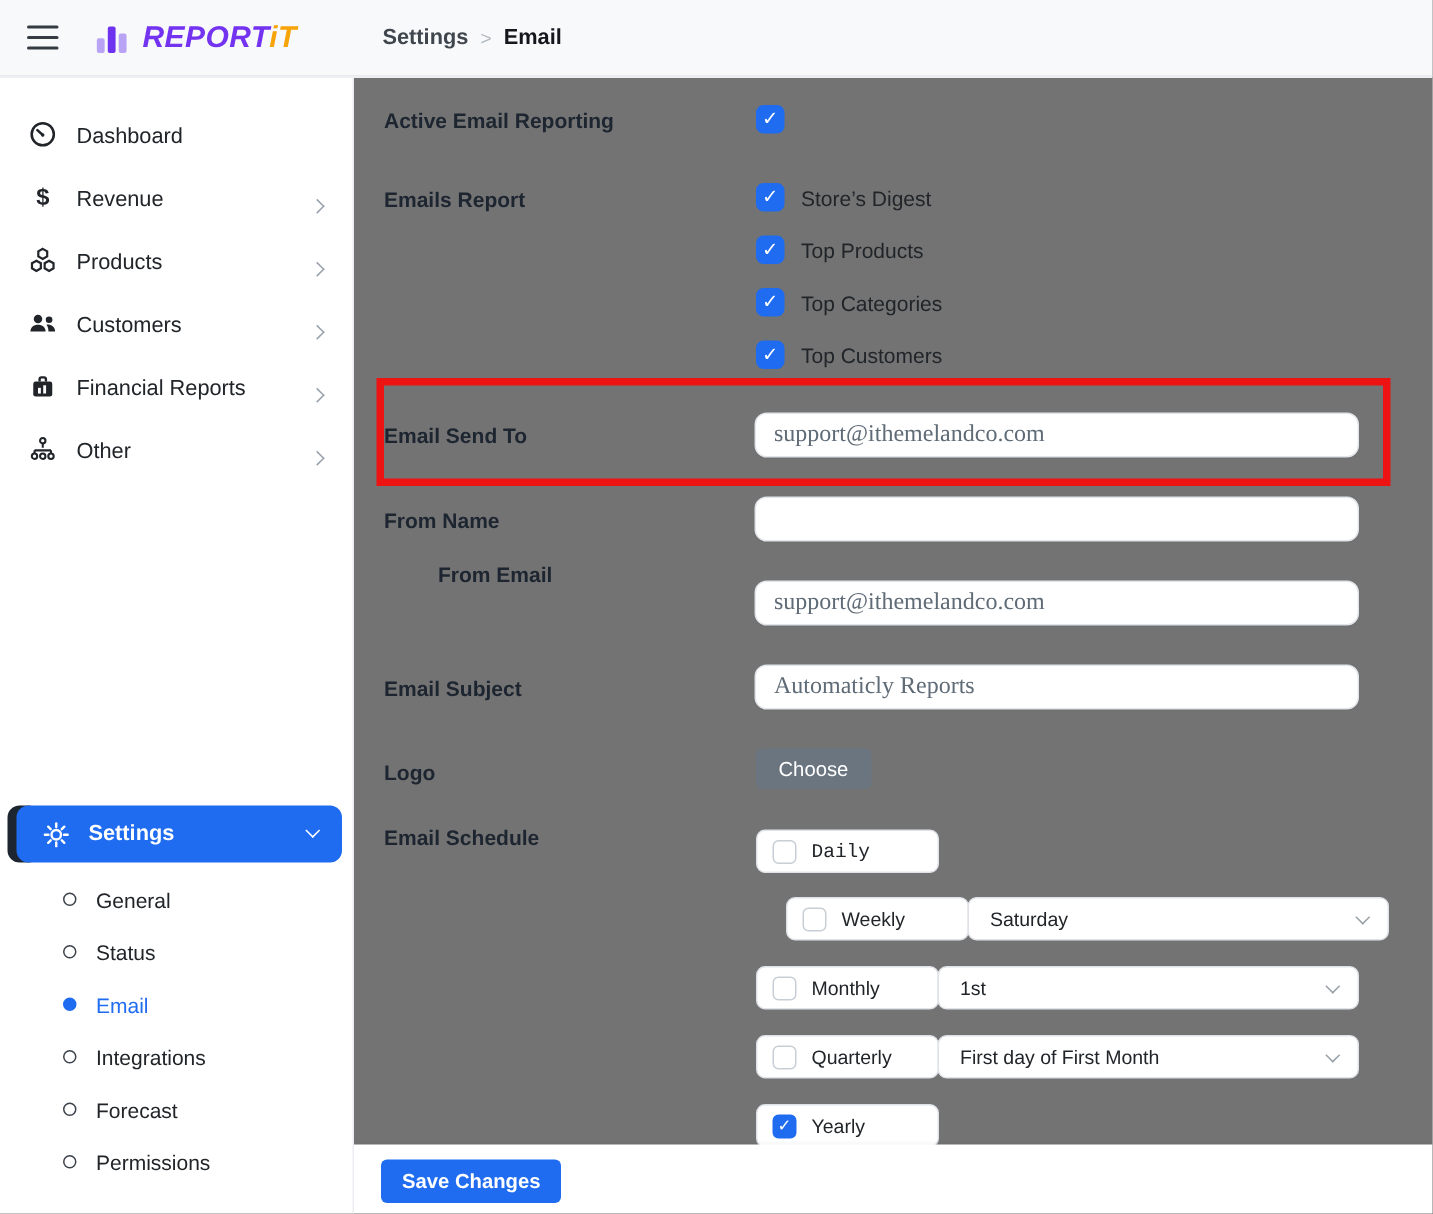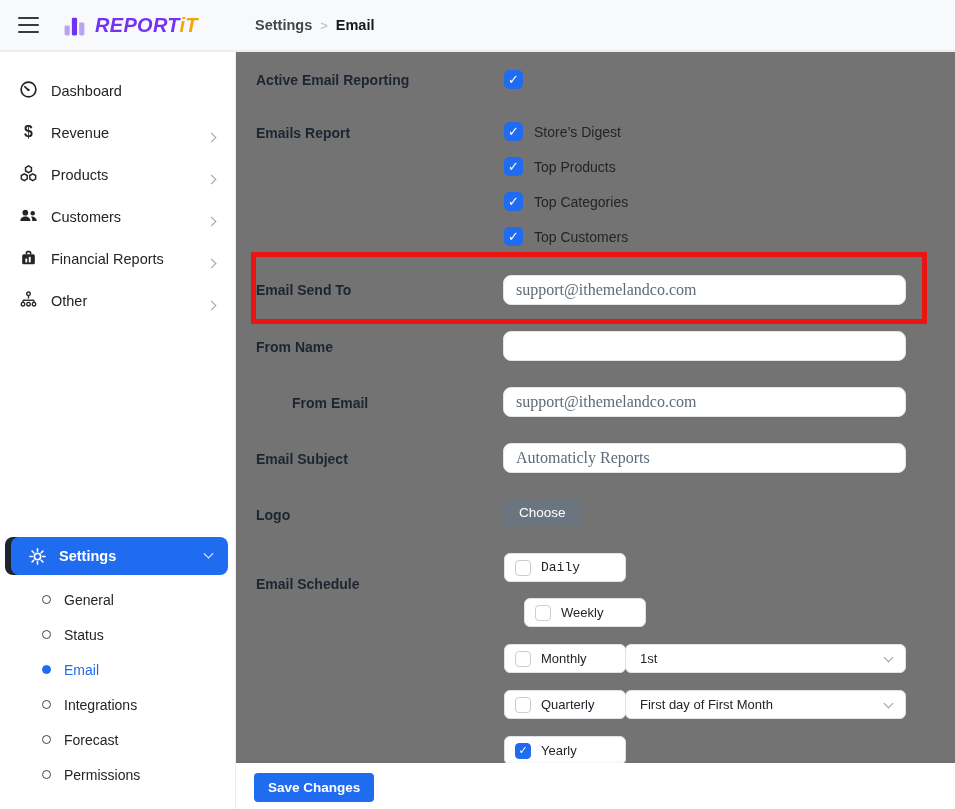--- a/index.html
+++ b/index.html
@@ -316,42 +316,46 @@
   </div>
 
   <div class="hl-box"></div>
 
   <div class="flabel" style="top:230px;">Email Send To</div>
   <input class="txt-input" style="top: 223px;" value="support@ithemelandco.com">
 
   <div class="flabel" style="top:287px;">From Name</div>
   <input class="txt-input" style="top: 279px;" value="">
 
-  <div class="flabel" style="top:343px;padding-left:36px;">From Email</div>
+  <div class="flabel" style="top:323px;padding-left:36px;">From Email</div>
   <input class="txt-input" style="top: 335px;" value="support@ithemelandco.com">
 
   <div class="flabel" style="top:399px;">Email Subject</div>
   <input class="txt-input" style="top: 391px;" value="Automaticly Reports">
 
   <div class="flabel" style="top:455px;text-align:center;">Logo</div>
   <button class="choose-btn">Choose</button>
 
-  <div class="flabel" style="top:524px;">Email Schedule</div>
+  <div class="flabel" style="top:498px;">Email Schedule</div>
 
   <div class="sched-row" style="top:501px;font-family:Liberation Mono, monospace;">
     <div class="sched-cell">
       <span class="cbx sm"></span>
       <span class="sched-label">Daily</span>
     </div>
   </div>
 
   <div class="sched-row" style="top:546px;margin-left:20px;">
     <div class="sched-cell">
       <span class="cbx sm"></span>
       <span class="sched-label">Weekly</span>
+    </div>
+    <div class="sched-select">
+      <span>Saturday</span>
+      <span class="sel-chev"></span>
     </div>
   </div>
 
   <div class="sched-row" style="top:592px;">
     <div class="sched-cell">
       <span class="cbx sm"></span>
       <span class="sched-label">Monthly</span>
     </div>
     <div class="sched-select">
       <span>1st</span>

